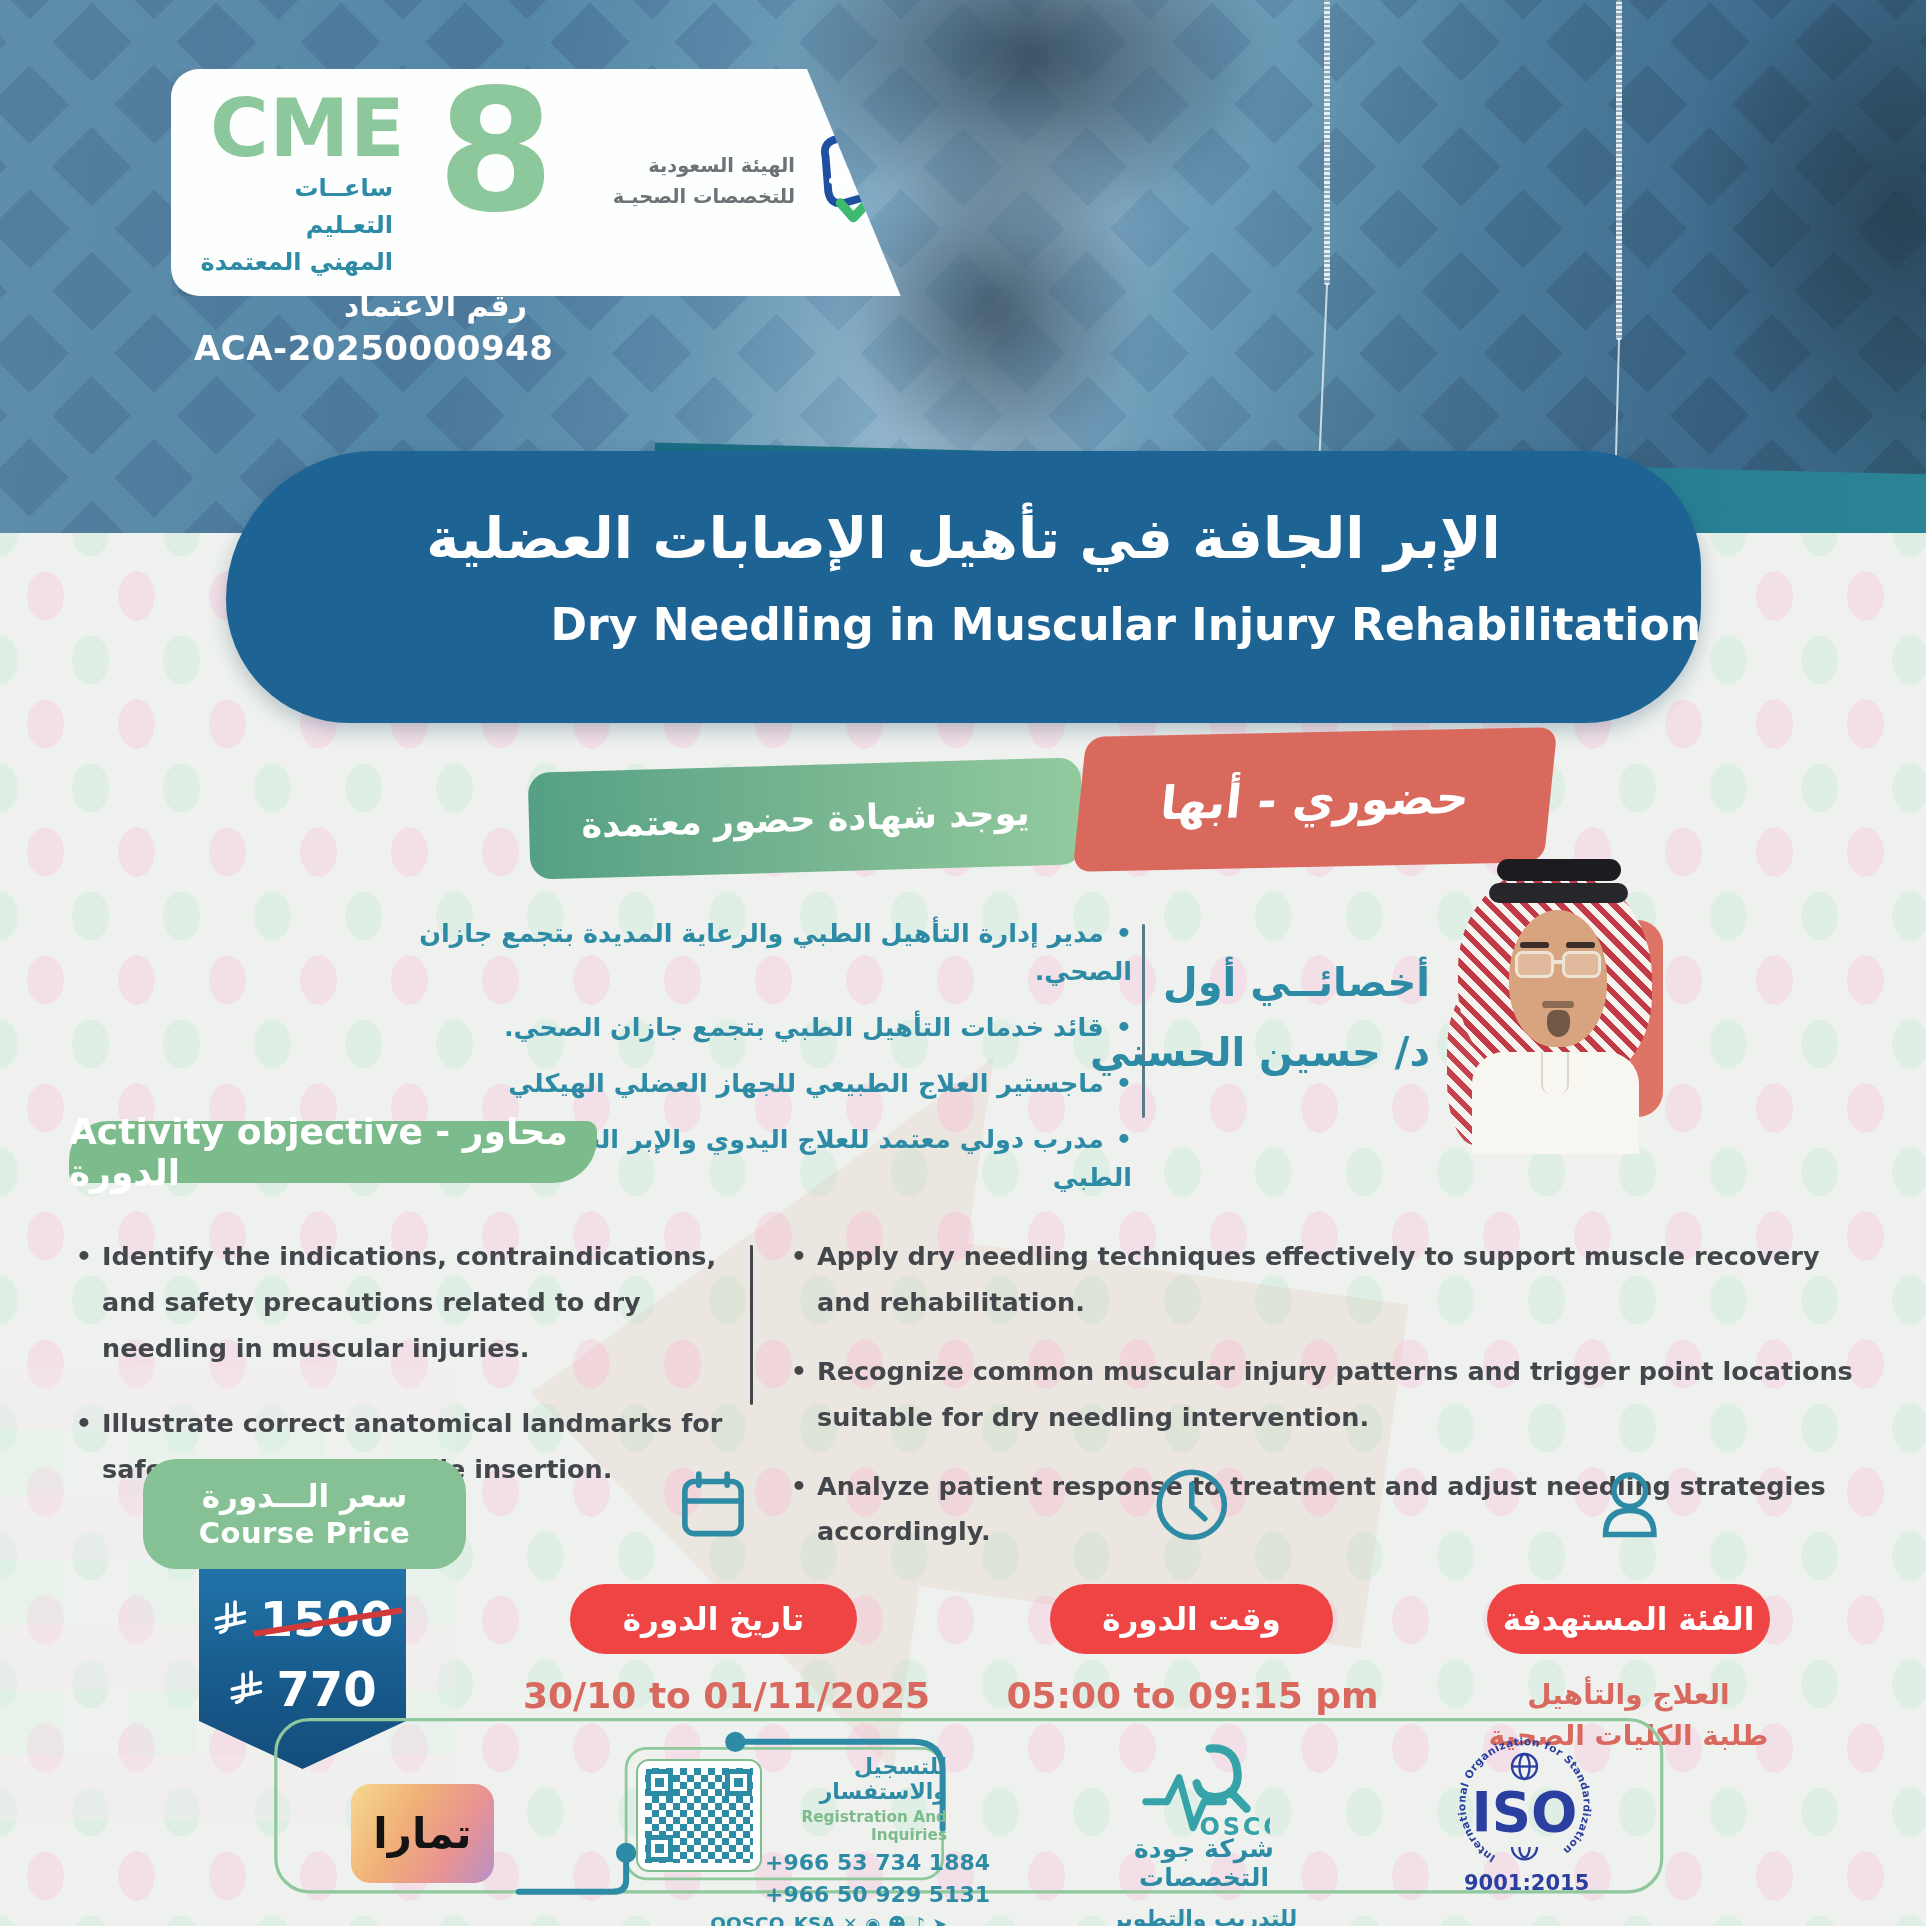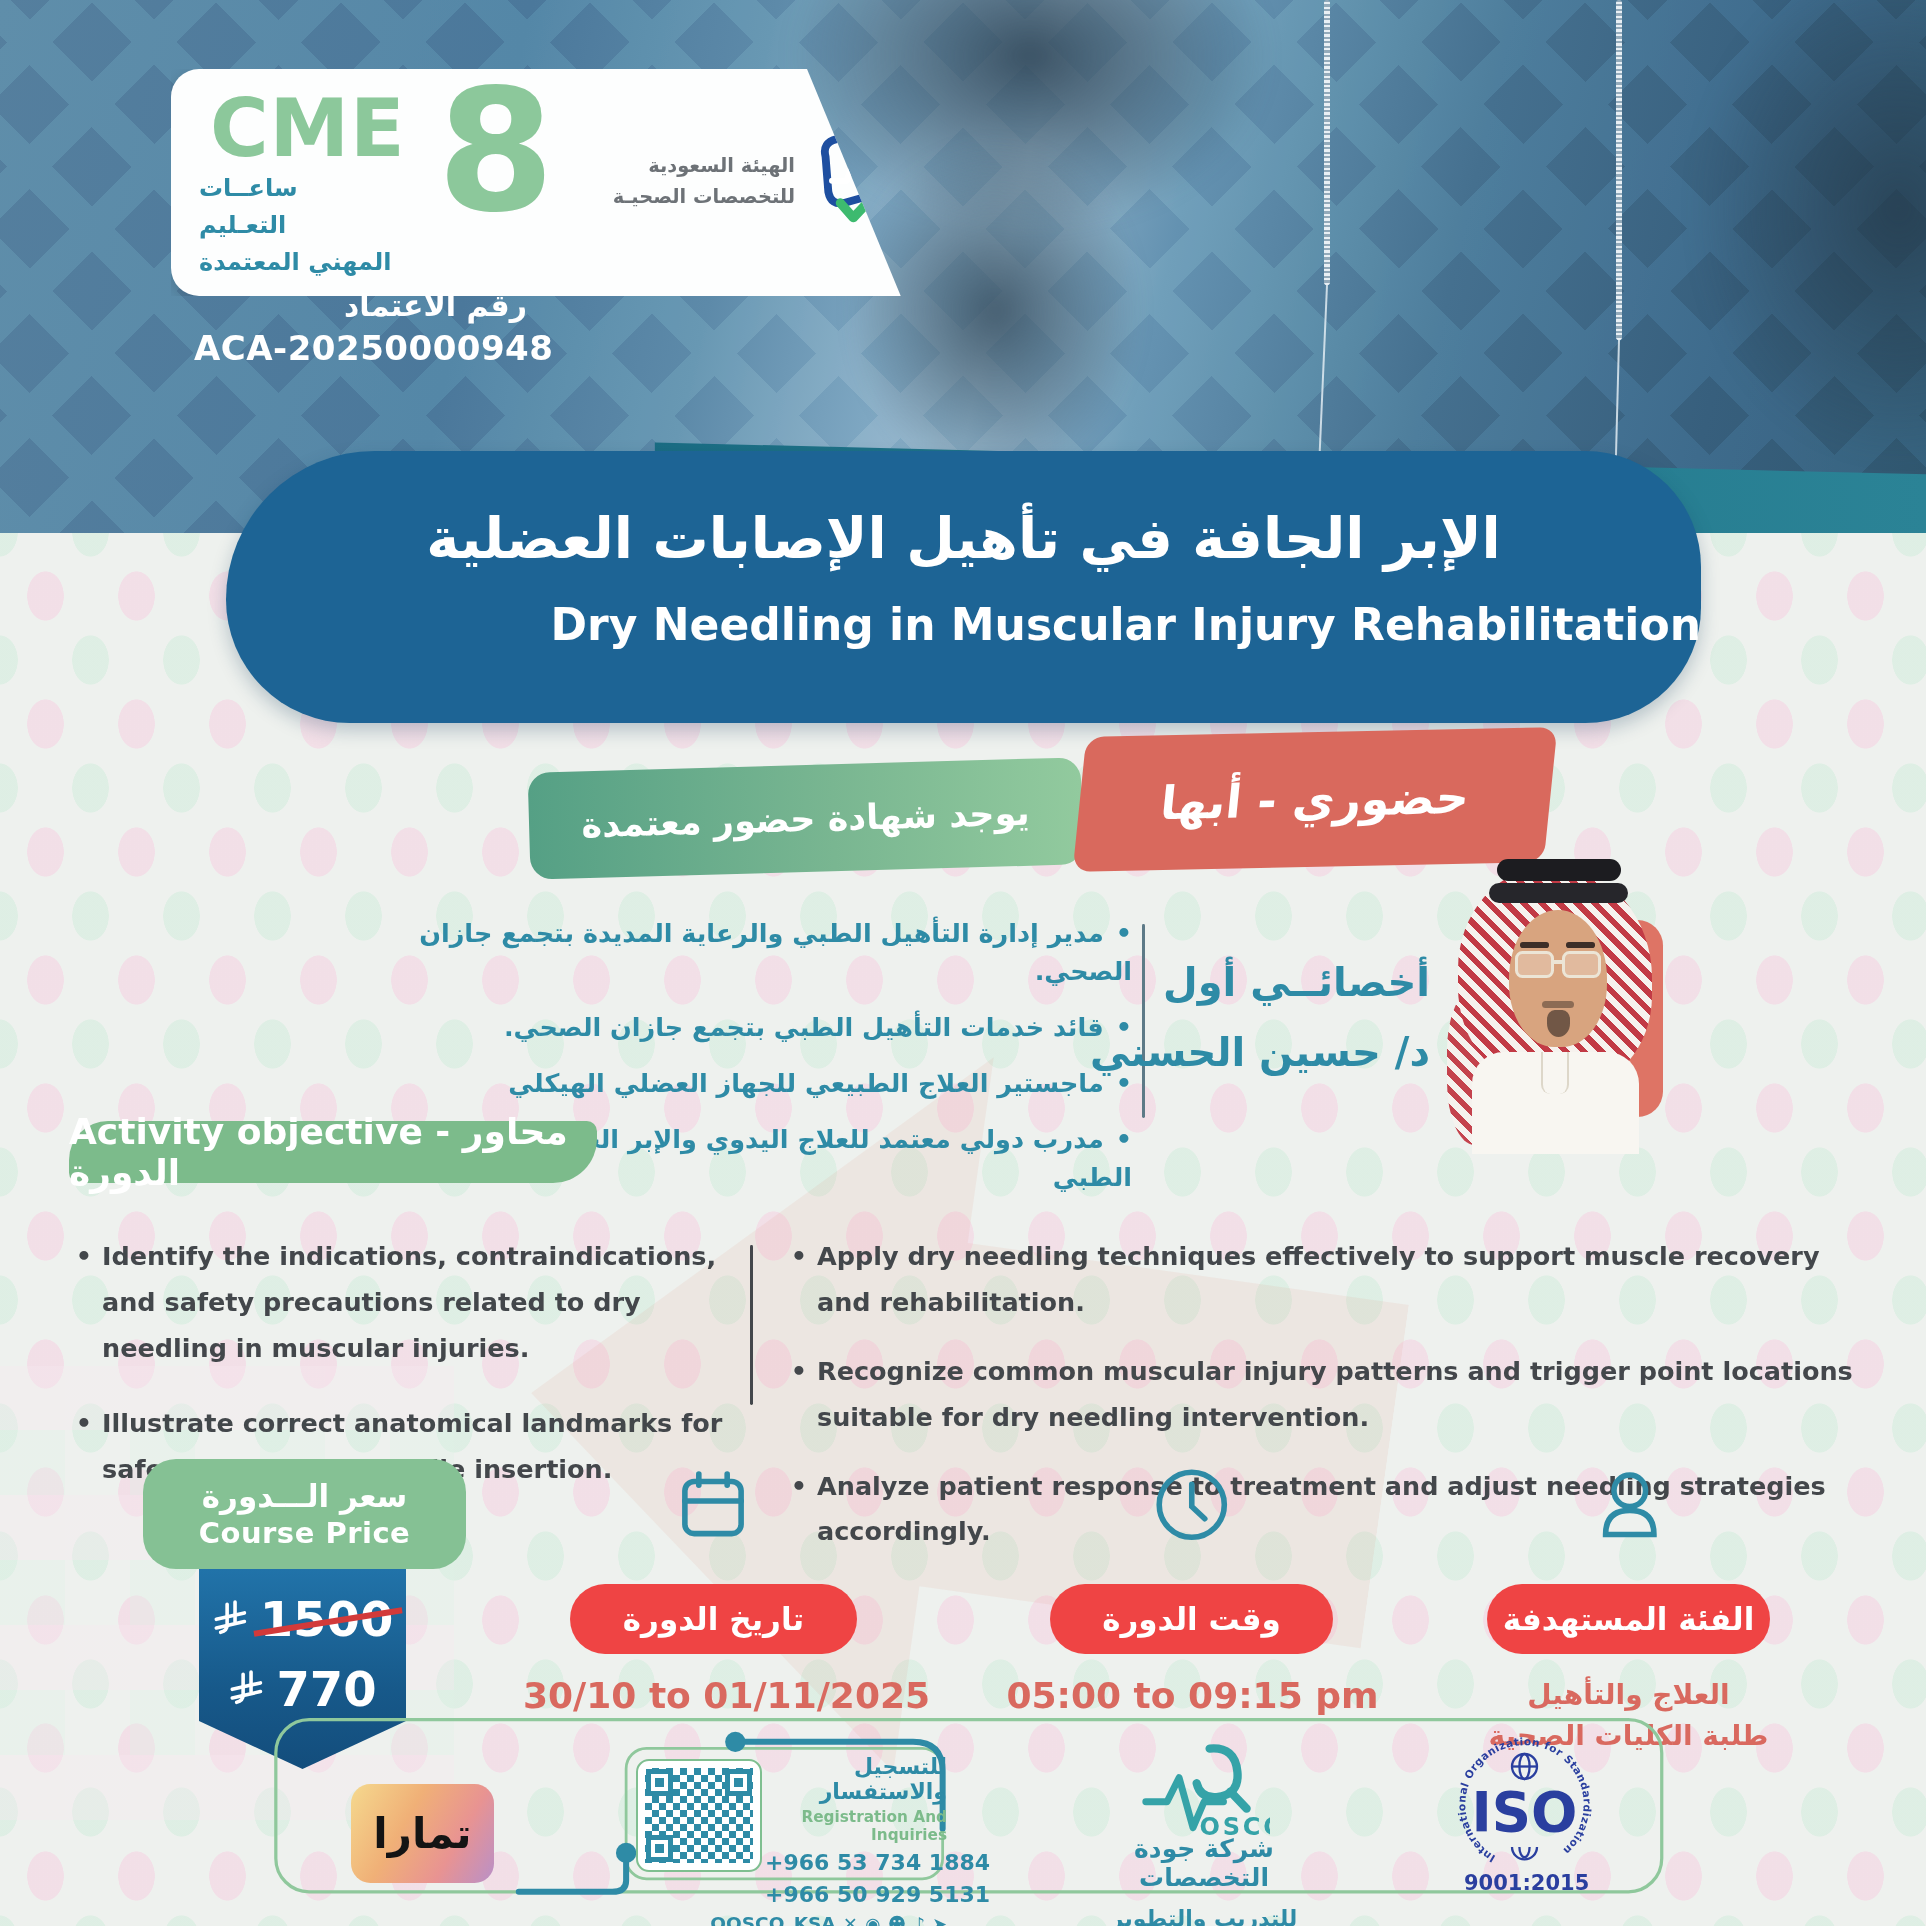--- a/index.html
+++ b/index.html
@@ -41,21 +41,21 @@
   .needle-2 .wire{height:194px;transform:rotate(1.5deg);transform-origin:top}
   .table-wedge{position:absolute;left:0;top:0;width:1926px;height:533px;
     clip-path:polygon(34% 83%,100% 89%,100% 100%,34% 100%);
     background:linear-gradient(90deg,#135f79 0%,#1d7187 45%,#2b8396 100%)}
 
   
   .top-card{position:absolute;left:171px;top:69px;width:750px;height:227px;background:#fdfefe;
     border-radius:28px 14px 14px 28px;clip-path:polygon(0 0,84.8% 0,97.3% 100%,0 100%);box-shadow:0 4.6px 14px rgba(0,0,0,.15)}
   .cme-word{position:absolute;left:39px;top:13px;font-size:80px;font-weight:800;color:#8cc89b;letter-spacing:0.9px}
   .cme-hours{position:absolute;left:266px;top:-2.3px;font-size:169px;font-weight:800;color:#8cc89b;line-height:1}
-  .cme-ar{position:absolute;left:28px;top:101px;width:194px;text-align:left;color:#2e8ba6;font-weight:700;font-size:24px;line-height:1.55}
+  .cme-ar{position:absolute;left:28px;top:101px;width:194px;text-align:right;color:#2e8ba6;font-weight:700;font-size:24px;line-height:1.55}
   .scfhs{position:absolute;left:403px;top:60px;width:338px;display:flex;align-items:center;justify-content:flex-end;gap:13px}
   .scfhs-text{color:#6d7277;font-weight:700;font-size:19.4px;line-height:1.6;text-align:right;white-space:nowrap}
   .scfhs-mark{width:104px;height:104px;flex:0 0 auto}
 
   
   .accreditation{position:absolute;left:194px;top:283px;width:333px;text-align:right;color:#fff}
   .accreditation .lbl{font-size:30px;font-weight:800;line-height:1.5}
   .accreditation .num{font-size:34px;font-weight:800;letter-spacing:0.5px;white-space:nowrap}
 
   

